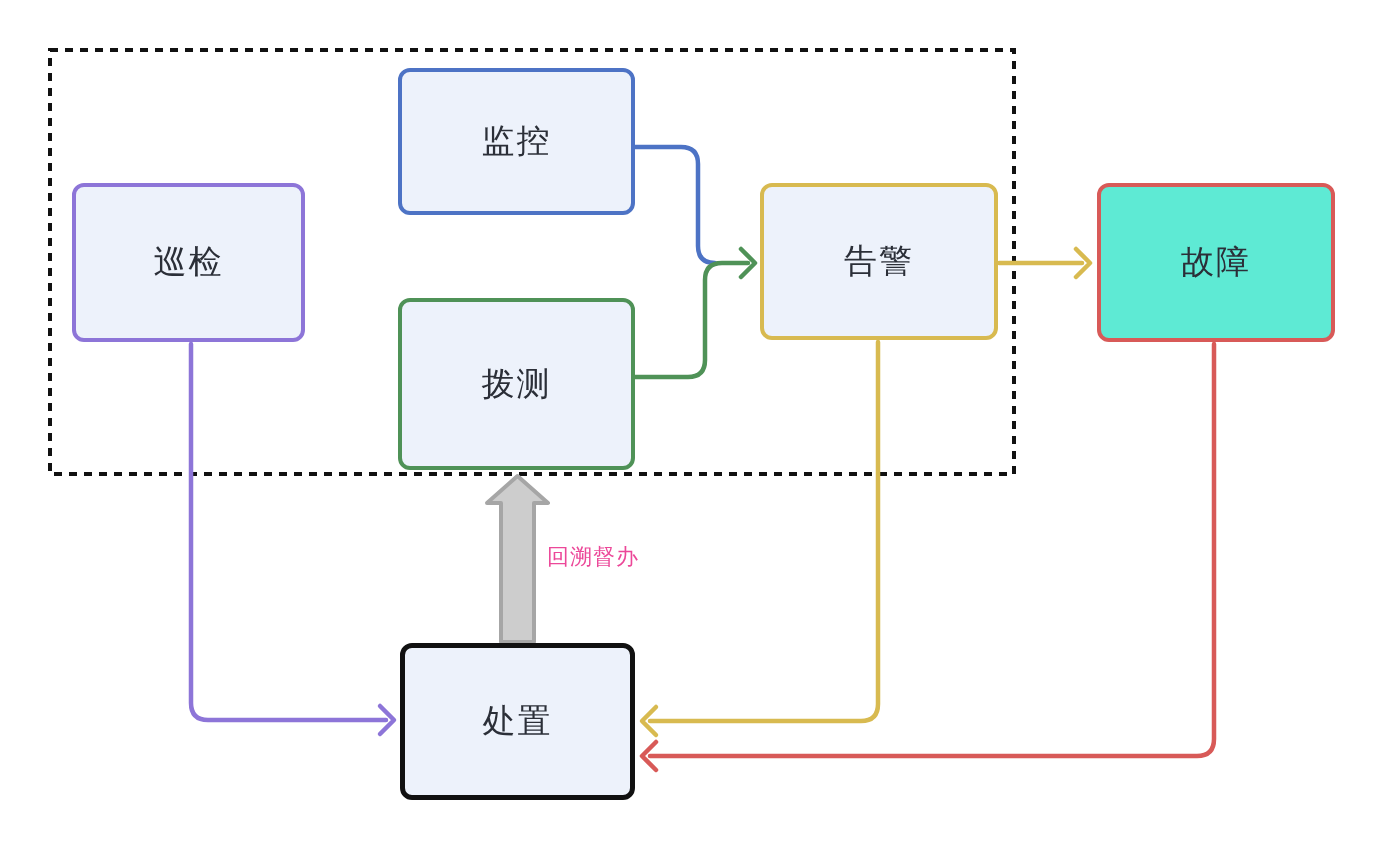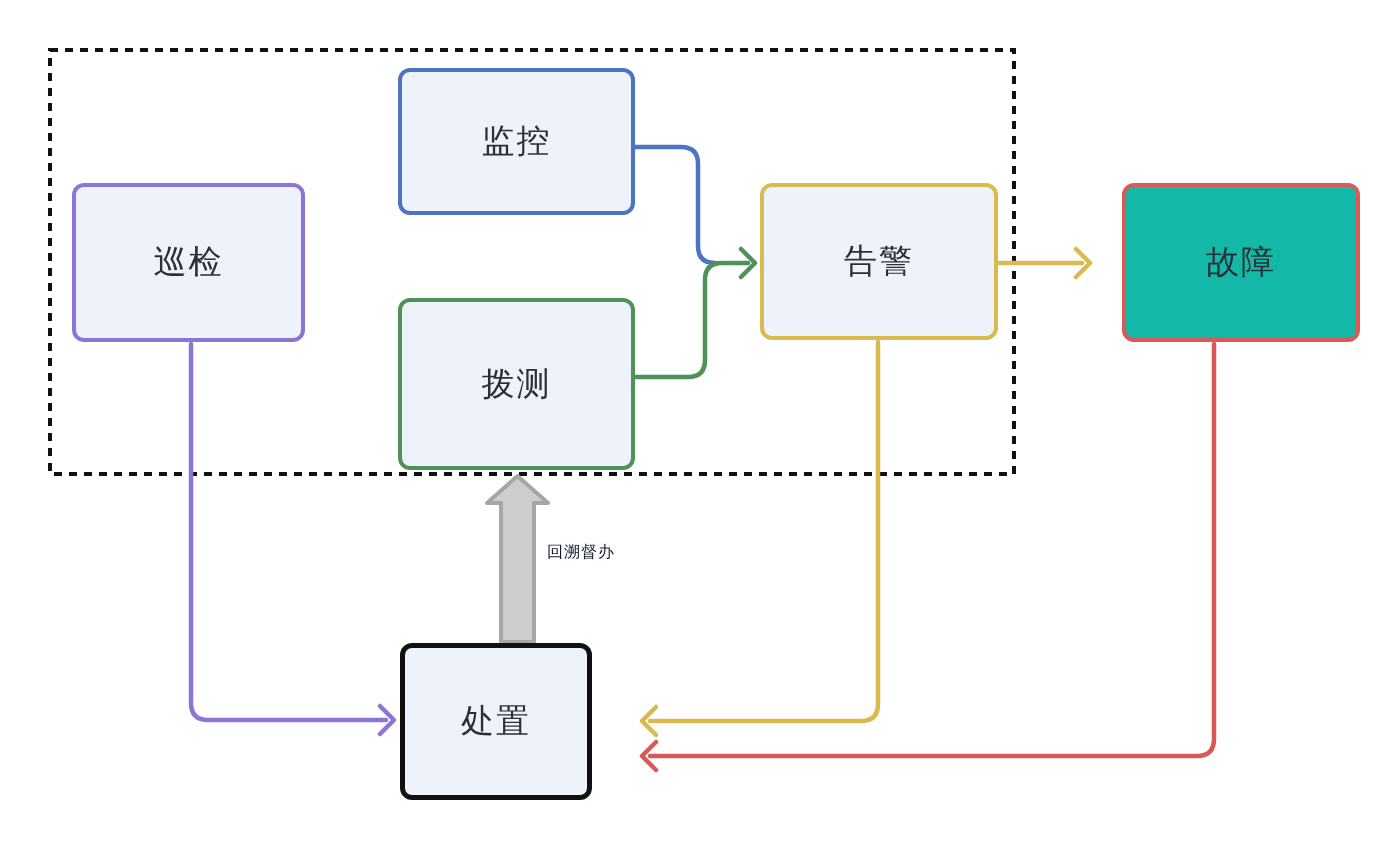--- a/index.html
+++ b/index.html
@@ -19,22 +19,22 @@
     border:4px solid #888;
     border-radius:12px;
     display:flex;align-items:center;justify-content:center;
     font-size:33px;
     letter-spacing:2px;
     color:#2b2f38;
   }
   .node--handling{border-width:5px;}
   .edge-label{
     position:absolute;
-    font-size:16px;
-    color:#0f172a;
+    font-size:22px;
+    color:#ec4899;
     letter-spacing:1px;
     white-space:nowrap;
   }
 </style>
 </head>
 <body>
 
 <div id="canvas">
 
   <svg id="edge-layer" viewBox="0 0 1384 850" xmlns="http://www.w3.org/2000/svg">
@@ -70,23 +70,23 @@
   </div>
 
   <div class="node" style="left: 398px; top: 298px; width: 237px; height: 172px; border-color: rgb(79, 146, 87); background-color: rgb(237, 242, 251);">
     <span>拨测</span>
   </div>
 
   <div class="node" style="left: 760px; top: 183px; width: 238px; height: 157px; border-color: rgb(216, 186, 80); background-color: rgb(237, 242, 251);">
     <span>告警</span>
   </div>
 
-  <div class="node" style="left: 1122px; top: 183px; width: 238px; height: 159px; border-color: rgb(216, 90, 88); background-color: #14b8a6;">
+  <div class="node" style="left: 1097px; top: 183px; width: 238px; height: 159px; border-color: rgb(216, 90, 88); background-color: #5eead4;">
     <span>故障</span>
   </div>
 
-  <div class="node node--handling" style="left: 400px; top: 643px; width: 192px; height: 157px; border-color: rgb(17, 17, 17); background-color: rgb(237, 242, 251);">
+  <div class="node node--handling" style="left: 400px; top: 643px; width: 235px; height: 157px; border-color: rgb(17, 17, 17); background-color: rgb(237, 242, 251);">
     <span>处置</span>
   </div>
 
   <div class="edge-label" style="left:547px;top:542px;">回溯督办</div>
 
 </div>
 
 </body></html>

